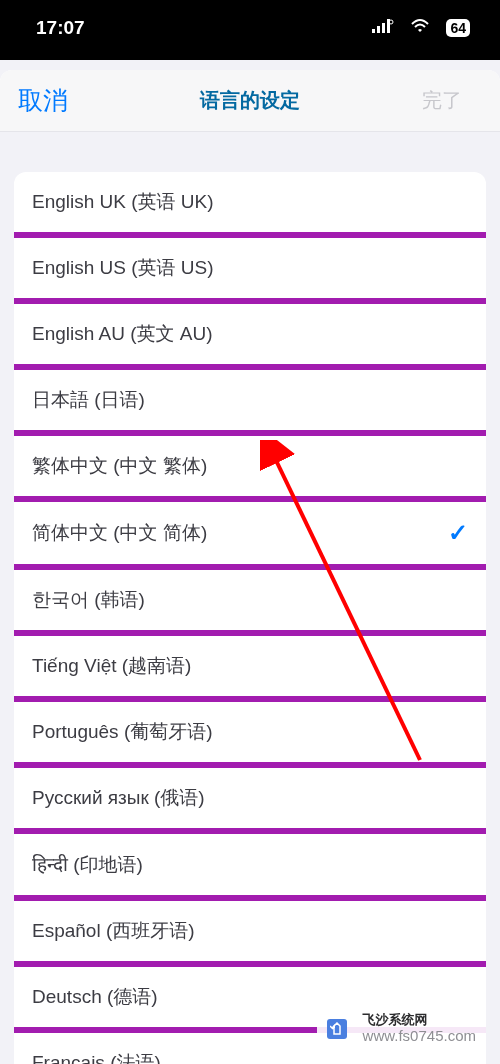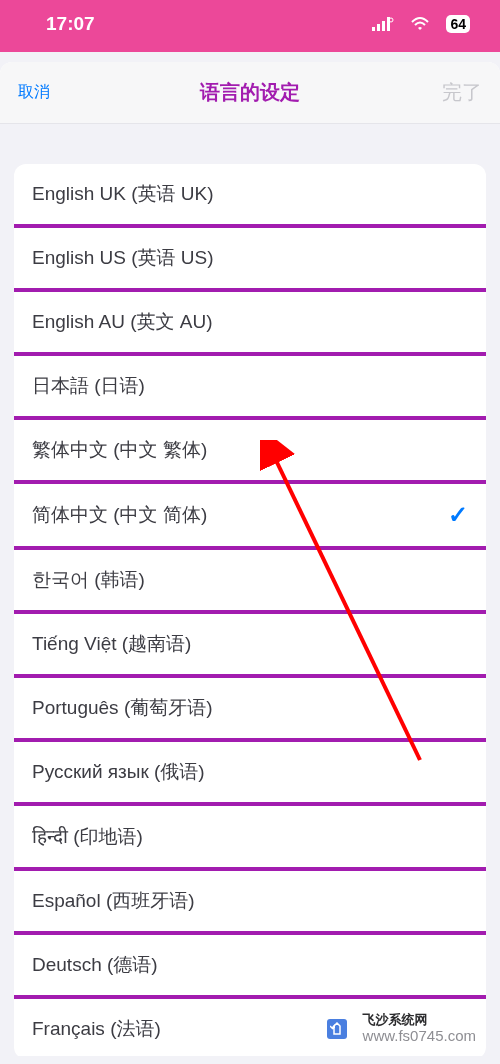--- a/index.html
+++ b/index.html
@@ -10,35 +10,35 @@
     }
     body {
       width: 500px;
       height: 1064px;
       font-family: -apple-system, BlinkMacSystemFont, "PingFang SC", "Helvetica Neue", sans-serif;
       background: #f2f2f7;
       position: relative;
       overflow: hidden;
     }
     .status-bar {
-      background: #ec4899;
-      height: 52px;
+      background: #000000;
+      height: 60px;
       display: flex;
       align-items: center;
       justify-content: space-between;
-      padding: 0 30px 4px 46px;
+      padding: 0 30px 4px 36px;
       color: #fff;
     }
     .status-time {
       font-size: 19px;
       font-weight: 600;
     }
     .status-right {
       display: flex;
-      align-items: center;
+      align-items: flex-start;
       gap: 16px;
     }
     .signal-icon svg, .wifi-icon svg {
       display: block;
     }
     .battery {
       display: flex;
       align-items: center;
       background: #fff;
       color: #000;
@@ -60,52 +60,52 @@
       justify-content: space-between;
       height: 62px;
       padding: 0 18px;
       border-bottom: 1px solid #e5e5ea;
       background: #f7f7f8;
       border-top-left-radius: 12px;
       border-top-right-radius: 12px;
     }
     .nav-left {
       color: #007aff;
-      font-size: 16px;
+      font-size: 25px;
       min-width: 60px;
     }
     .nav-title {
       font-size: 20px;
       font-weight: 600;
-      color: #a21caf;
+      color: #0369a1;
     }
     .nav-right {
       color: #c7c7cc;
       font-size: 20px;
       min-width: 60px;
-      text-align: right;
+      text-align: left;
     }
     .content {
       background: #f2f2f7;
       padding-top: 40px;
       height: calc(100% - 62px);
       overflow: hidden;
     }
     .list {
       background: #fff;
       margin: 0 14px;
       border-radius: 12px;
       overflow: hidden;
     }
     .list-item {
       display: flex;
       align-items: center;
       justify-content: space-between;
       padding: 17px 18px;
-      border-bottom: 4px solid #a21caf;
+      border-bottom: 6px solid #a21caf;
       color: #3c3c43;
       font-size: 19px;
       min-height: 58px;
     }
     .list-item:last-child {
       border-bottom: none;
     }
     .check-icon {
       color: #007aff;
       font-size: 24px;

